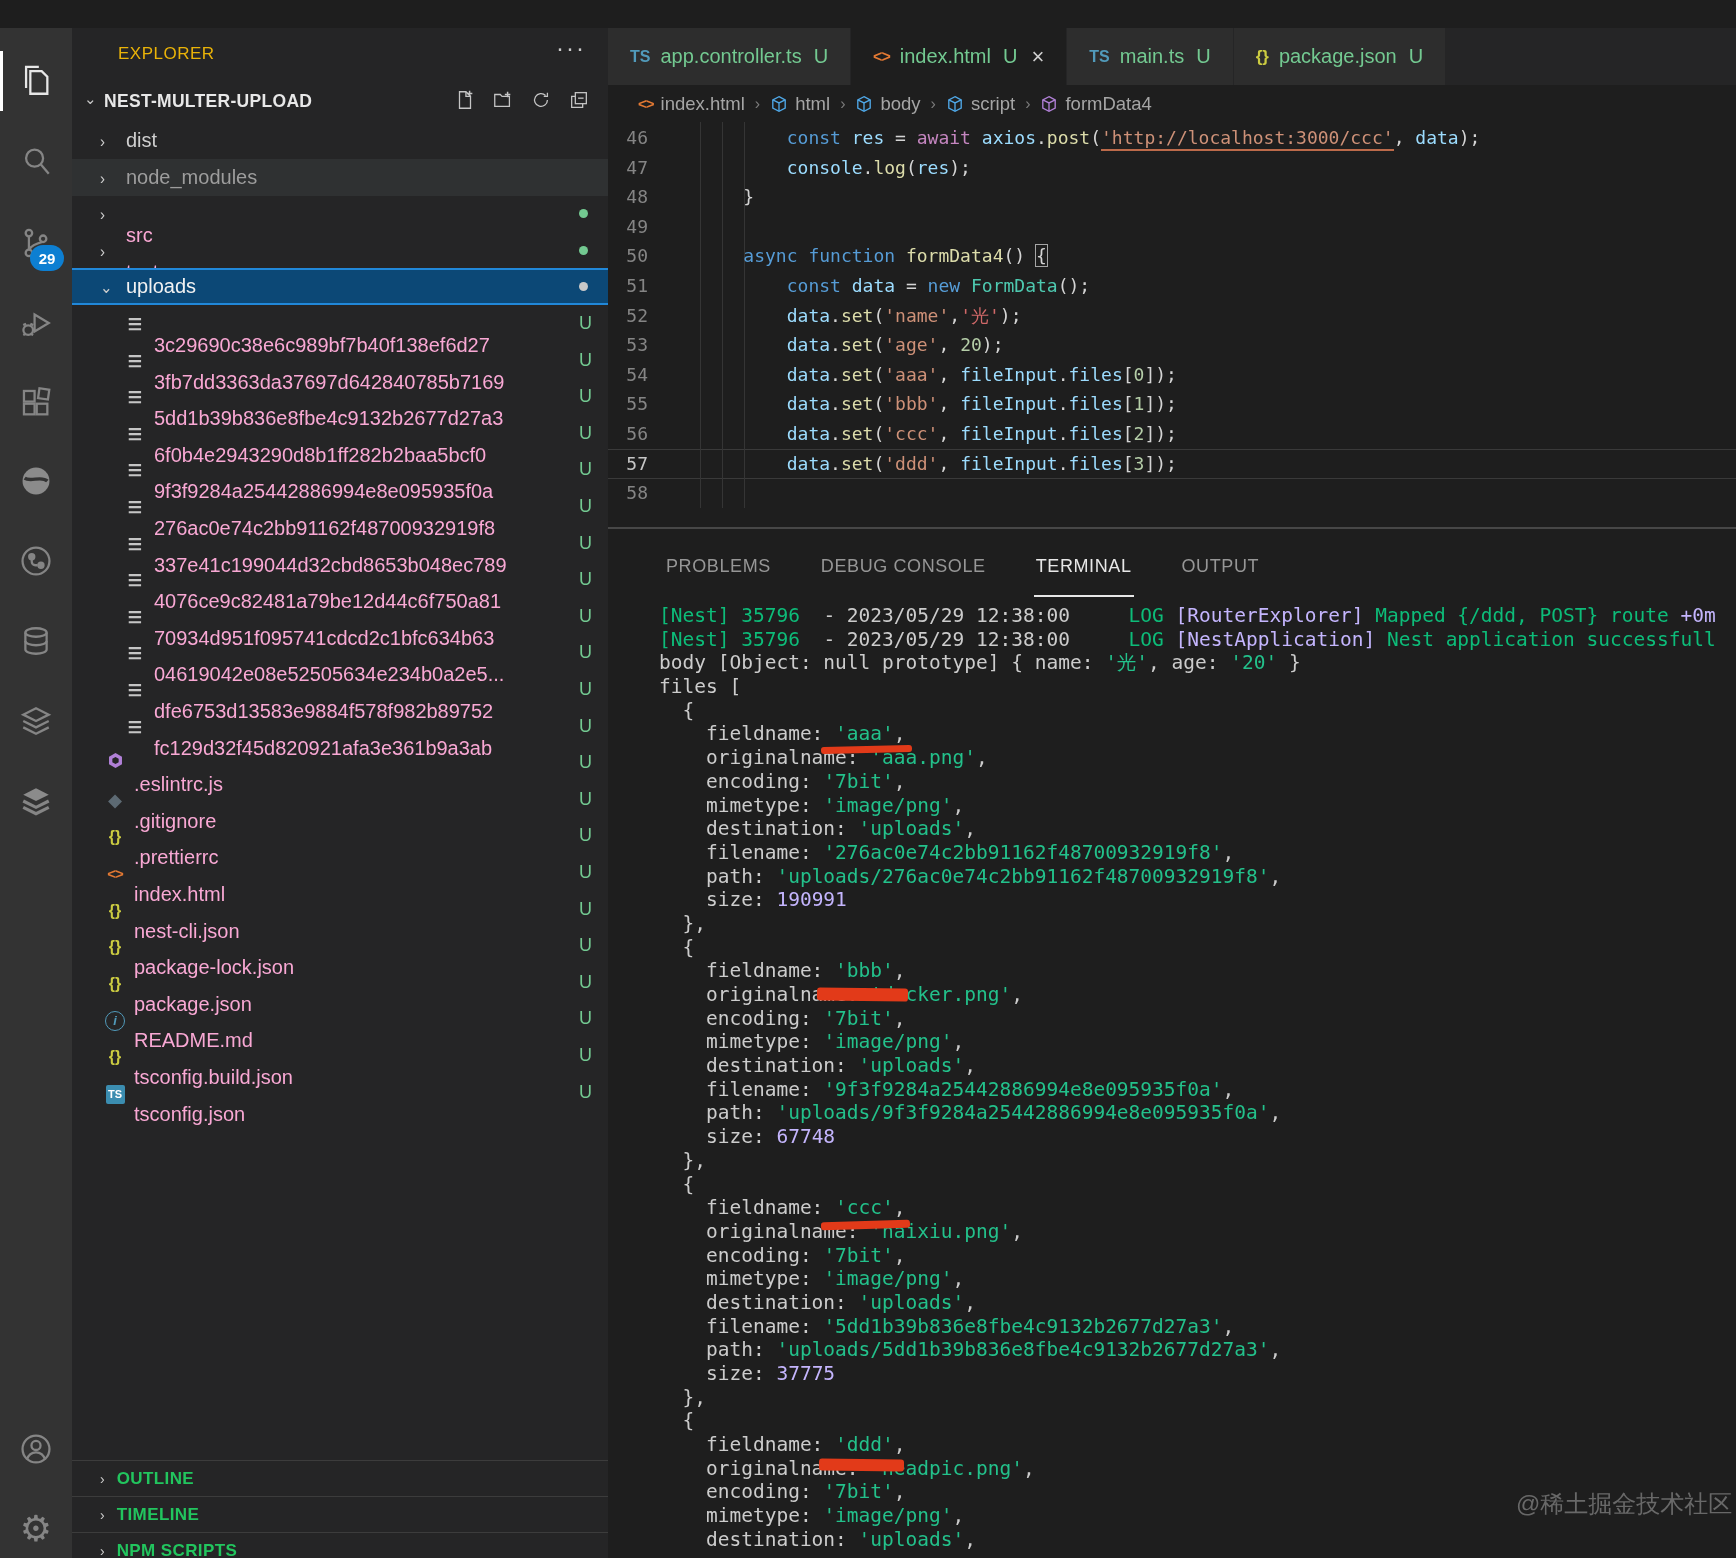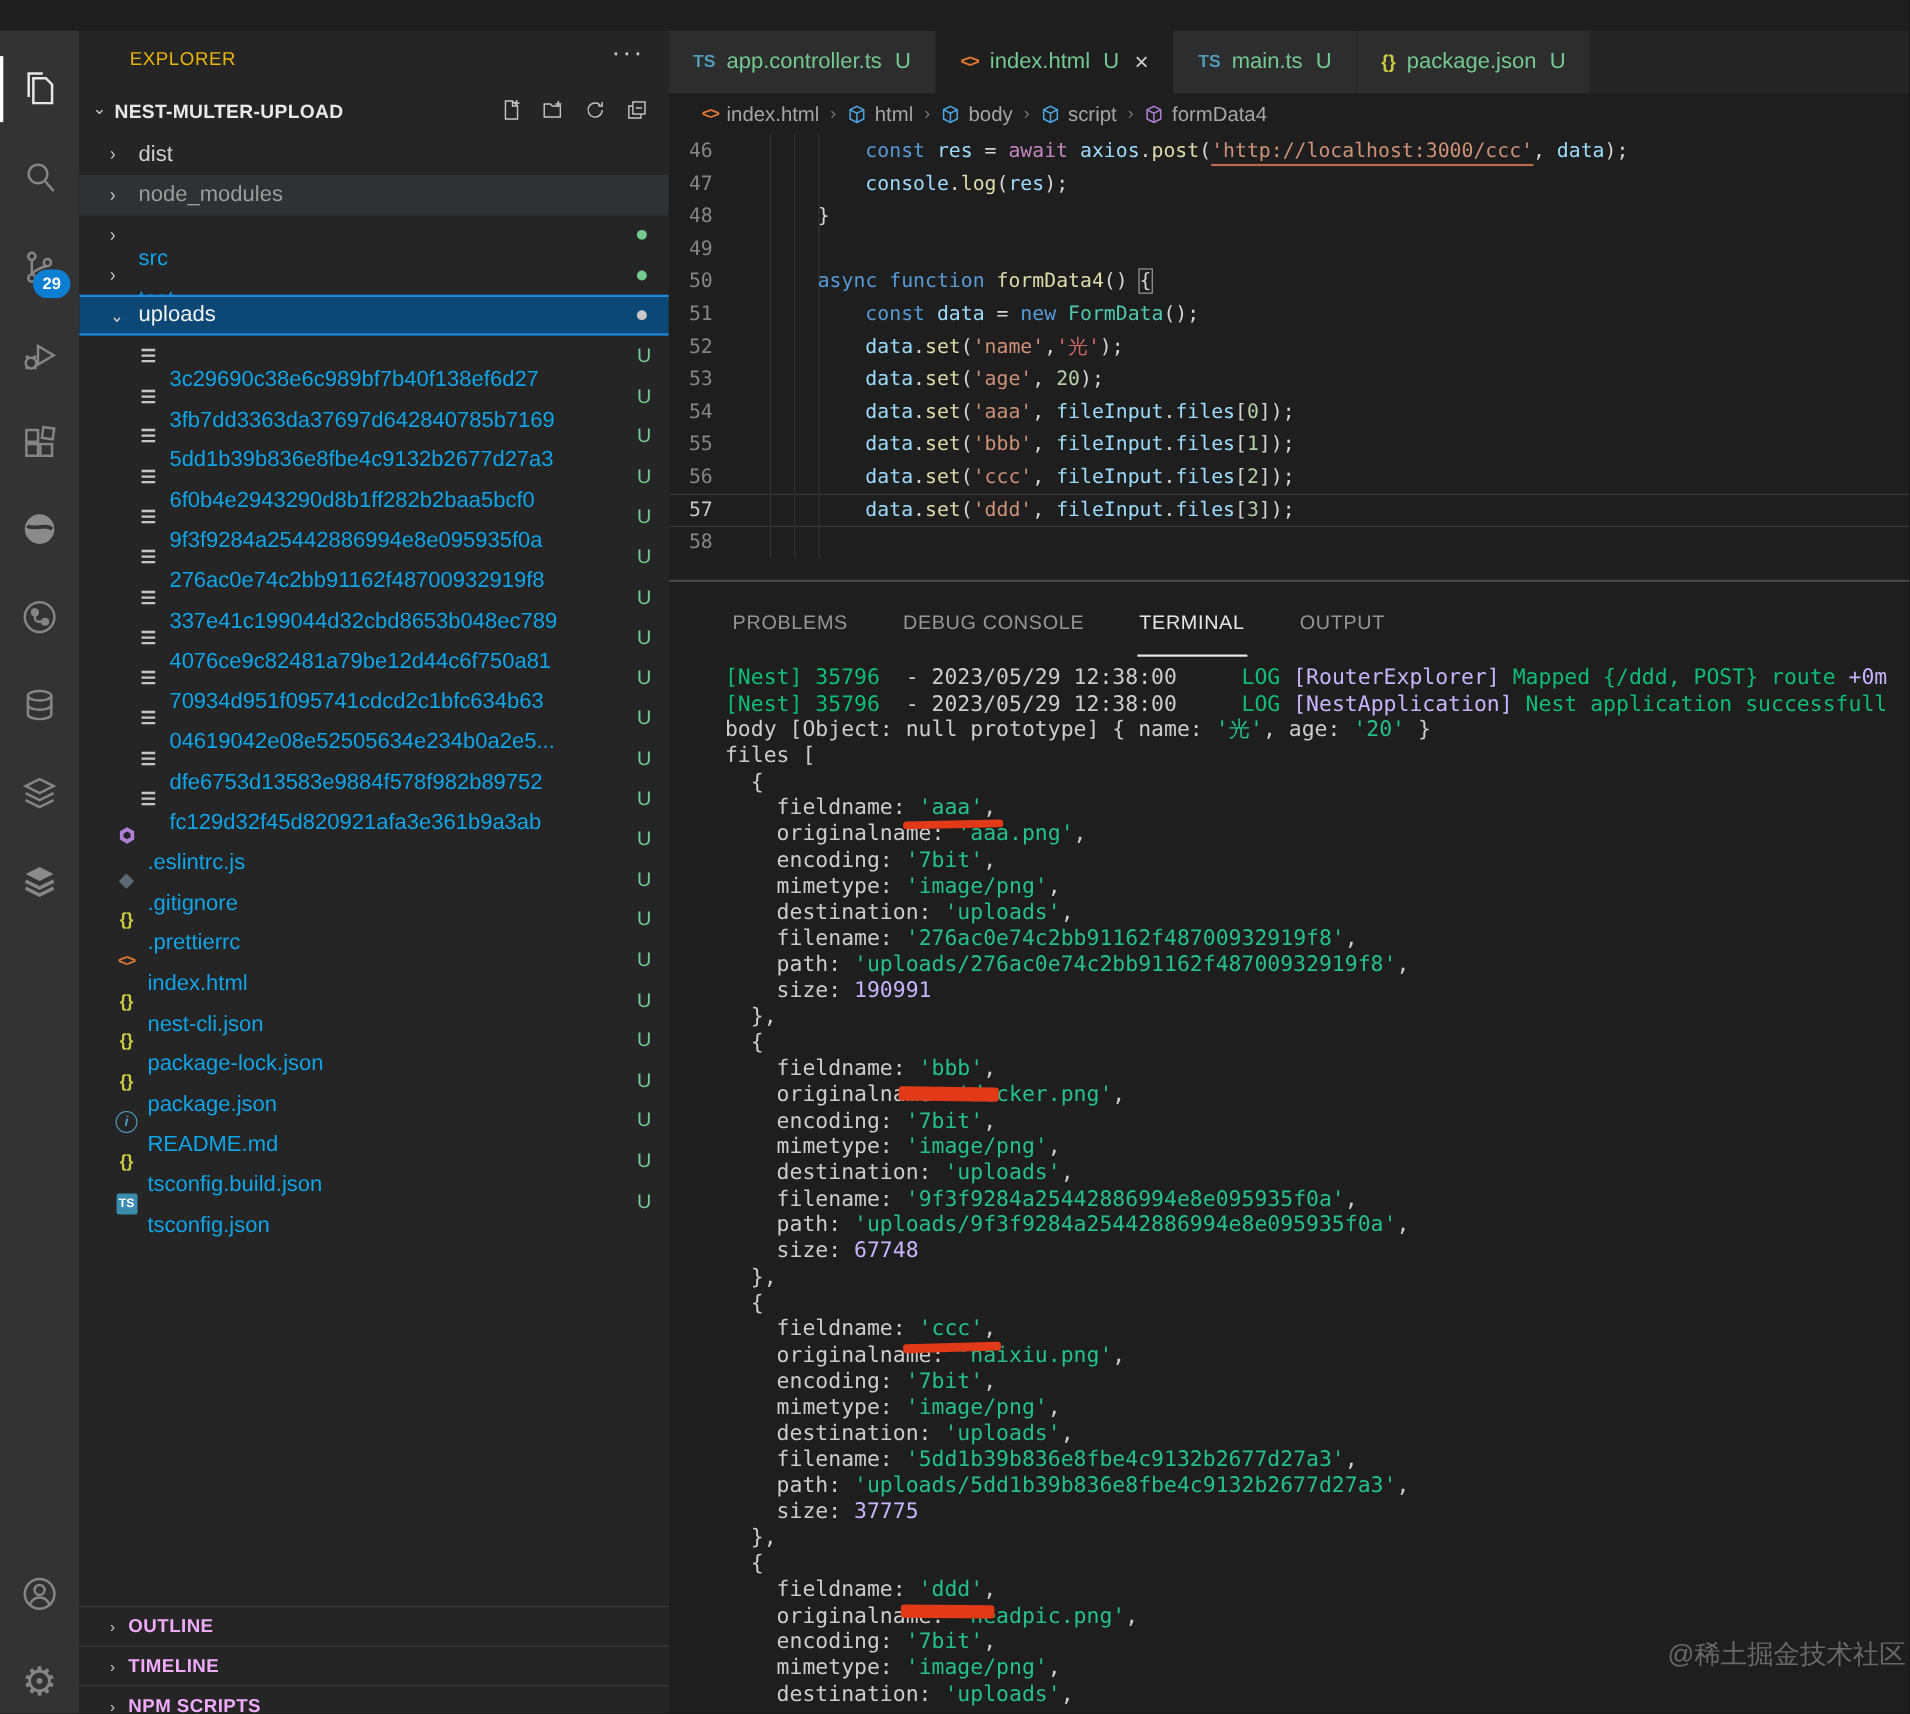--- a/index.html
+++ b/index.html
@@ -26,42 +26,42 @@
   #proj-chevron{position:absolute;left:12px;top:6px;color:#ccc;font-size:15px;}
   #proj-name{position:absolute;left:32px;top:7px;font-size:17.5px;font-weight:bold;color:#e8e8e8;letter-spacing:.3px;}
   .proj-act{position:absolute;top:5px;width:24px;height:24px;}
   .proj-act svg{width:22px;height:22px;stroke:#c5c5c5;fill:none;stroke-width:1.4;}
   #tree{position:absolute;left:0;top:94px;width:100%;}
   .row{position:absolute;left:0;width:100%;height:37px;display:flex;align-items:center;font-size:20px;}
   .row .chev{position:absolute;left:28px;color:#cccccc;font-size:15px;transform:scale(1,1.15);}
   .row .nm{position:absolute;left:54px;white-space:nowrap;}
   .row.shaded{background:#2f3132;}
   .row.sel{background:#0c4876;border-top:2px solid #2188d9;border-bottom:2px solid #2188d9;height:33px;}
-  .c-plain{color:#cfcfcf;} .c-dim{color:#9d9d9d;} .c-green{color:#0ea5e9;margin-top:44px;} .c-white{color:#f2f2f2;}
+  .c-plain{color:#cfcfcf;} .c-dim{color:#9d9d9d;} .c-green{color:#f9a8d4;margin-top:44px;} .c-white{color:#f2f2f2;}
   .dot{position:absolute;right:20px;width:9px;height:9px;border-radius:50%;background:#73c991;}
   .dot.w{background:#c8c8c8;}
   .ubadge{position:absolute;right:16px;color:#73c991;font-size:18px;}
   .fico{display:inline-block;width:26px;text-align:center;font-weight:bold;font-size:15px;}
   .row .icon-slot{position:absolute;left:30px;width:26px;text-align:center;}
   .row.deep .icon-slot{left:50px;}
   .row.deep .nm{left:82px;}
   .row .nm2{position:absolute;left:62px;white-space:nowrap;}
   .ico-doc{color:#c5c5c5;font-size:16px;}
   .ico-html{color:#e37933;font-size:15px;font-weight:bold;letter-spacing:-1px;}
   .ico-br{color:#cbcb41;font-size:16px;font-weight:bold;}
   .ico-git{color:#5d6a73;font-size:17px;}
   .ico-ts{display:inline-block;width:19px;height:19px;background:#3b8db0;color:#fff;font-size:11px;font-weight:bold;
           line-height:19px;border-radius:2px;text-align:center;}
   .circ-i{display:inline-block;width:18px;height:18px;border:1.5px solid #519aba;border-radius:50%;color:#519aba;
           font-size:13px;line-height:18px;text-align:center;font-weight:bold;font-style:italic;}
   .hexa{width:19px;height:19px;}
   .sections{position:absolute;left:0;width:100%;}
   .sec-row{position:absolute;left:0;width:100%;height:36px;border-top:1px solid #3c3c3c;display:flex;align-items:center;}
   .sec-row .chev{margin-left:28px;color:#ccc;font-size:14px;}
-  .sec-row .sec-lbl{margin-left:12px;font-size:17px;font-weight:bold;color:#f0abfc;letter-spacing:.4px;}
+  .sec-row .sec-lbl{margin-left:12px;font-size:17px;font-weight:bold;color:#22c55e;letter-spacing:.4px;}
   
   #tabstrip{position:absolute;left:608px;top:28px;right:0;height:57px;background:#252526;display:flex;z-index:3;}
   .tab{height:100%;display:flex;align-items:center;padding:0 22px;background:#2d2d2d;margin-right:1px;
        font-size:20px;color:#73c991;white-space:nowrap;}
   .tab.active{background:#1e1e1e;}
   .tab .ticon{margin-right:10px;}
   .tab .tu{margin-left:12px;}
   .tab .tclose{margin-left:14px;color:#d0d0d0;font-size:22px;}
   .ticon-ts{color:#519aba;font-weight:bold;font-size:16px;}
   .ticon-html{color:#e37933;font-weight:bold;font-size:16px;letter-spacing:-1px;}

